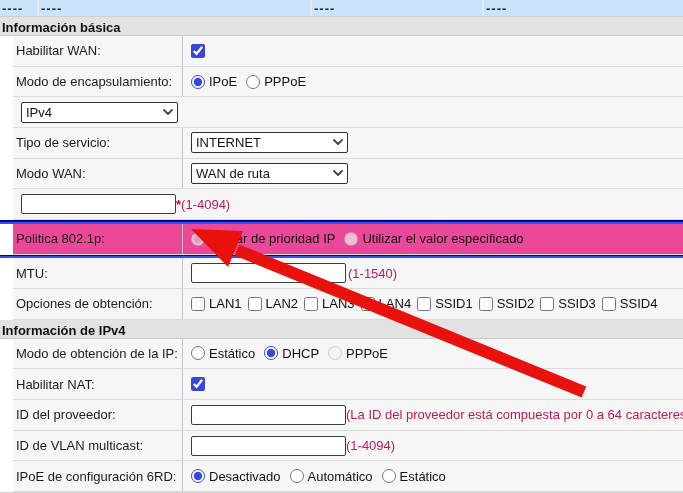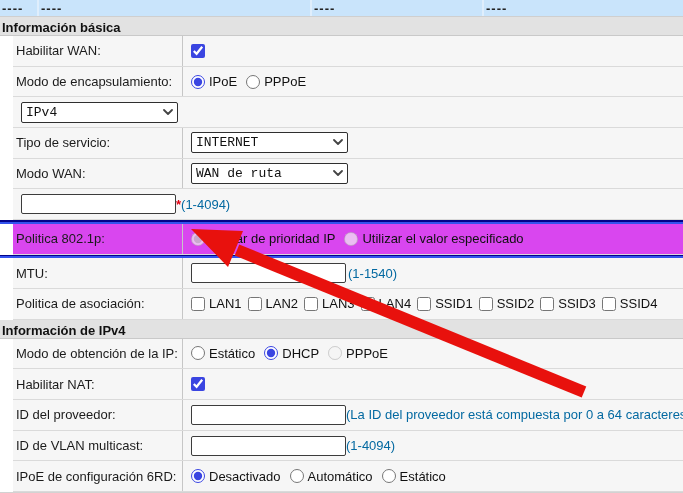--- a/index.html
+++ b/index.html
@@ -13,43 +13,43 @@
               border-right:2px solid #dfeefc; overflow:hidden; white-space:nowrap; }
   .top-cell.c1 { width:39px; } .top-cell.c2 { width:273px; } .top-cell.c3 { width:172px; }
   .top-cell.c4 { width:199px; border-right:none; }
 
   
   .section-header { height:21px; background:#e2e2e2; border-bottom:1px solid #c9c9c9;
                     font-weight:bold; color:#111; padding:3px 0 0 2px; }
 
   
   .row { display:flex; height:41px; background:#f6f6f6; border-bottom:1px solid #dadada;margin-left:13px; }
-  .row.dim { background:#d946ef; }
+  .row.dim { background:#ec4899; }
   .row .lbl { width:170px; flex:0 0 170px; border-right:1px solid #c6c6c6;
               display:flex; align-items:center; padding-left:3px; color:#1b1b1b; }
   .row .content { flex:1; display:flex; align-items:center; padding-left:8px; }
 
-  input, select { accent-color:#3a45e1; font-family:Liberation Mono, monospace; }
+  input, select { accent-color:#3a45e1; font-family:Liberation Sans, sans-serif; }
   input[type=checkbox] { width:14px; height:14px; }
   input[type=radio] { width:14px; height:14px; }
 
   .txt { width:155px; height:20px; border:1px solid #3c3c3c; border-radius:2px;
          background:#fff; font-size:13px; padding:0 4px; }
 
   .sel-wrap { position:relative; width:157px; height:21px; }
   .sel { width:157px; height:21px; border:1px solid #2f2f2f; border-radius:2px; background:#fff;
          font-size:13px; padding:0 18px 0 4px; appearance:none; -webkit-appearance:none; color:#111; }
   .sel-wrap .chev { position:absolute; right:5px; top:6px; pointer-events:none; line-height:0; }
   .sel-wrap.disabled .sel { border-color:#b9b9b9; background:#fafafa; color:#9a9a9a; }
 
   .radio-lbl, .cb-lbl { display:inline-flex; align-items:center; gap:4px; margin-right:9px; color:#111;justify-content:space-between; }
   .cb-lbl { margin-right:6px; }
   .radio-lbl.off span, .sel-wrap.disabled { color:#9a9a9a; }
 
-  .hint { color:#0369a1; margin-left:2px; white-space:nowrap; }
+  .hint { color:#be185d; margin-left:2px; white-space:nowrap; }
   .req { color:#e00012; font-weight:bold; }
 
   .hl-bar { height:5px; background:linear-gradient(180deg,#02028a 0%,#02028a 45%,#3352ee 45%,#3352ee 100%); }
 
   .footer-strip { flex:1; background:#e9e9e9; border-top:1px solid #d2d2d2; }
 
   .arrow-overlay { position:absolute; left:0; top:0; pointer-events:none; z-index:10; }
 </style>
 </head>
 <body>
@@ -163,21 +163,21 @@
 
   <div class="row">
     <div class="lbl">MTU:</div>
     <div class="content">
       <input type="text" class="txt" value="" style="">
       <span class="hint">(1-1540)</span>
     </div>
   </div>
 
   <div class="row">
-    <div class="lbl">Politica de asociación:</div>
+    <div class="lbl">Opciones de obtención:</div>
     <div class="content">
       <label class="cb-lbl">
           <input type="checkbox" style="">
           <span>LAN1</span>
         </label>
       <label class="cb-lbl">
           <input type="checkbox" style="">
           <span>LAN2</span>
         </label>
       <label class="cb-lbl">

